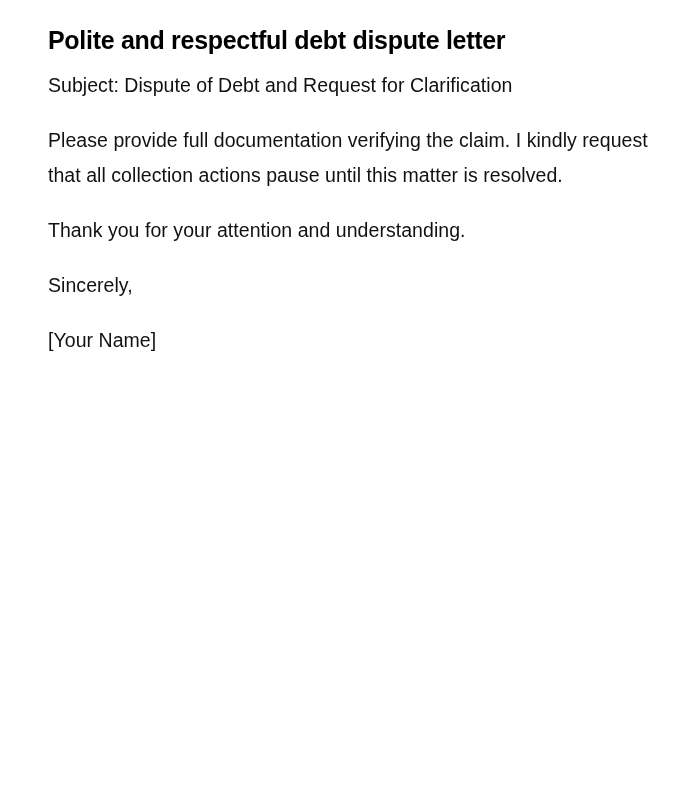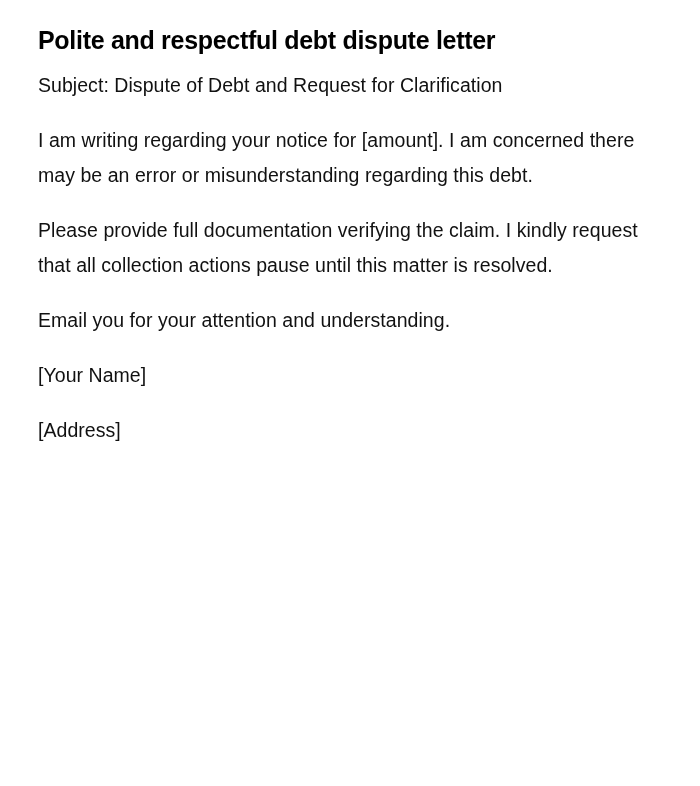--- a/index.html
+++ b/index.html
@@ -9,21 +9,21 @@
     }
     body {
       width: 700px;
       height: 786px;
       overflow: hidden;
       font-family: "Liberation Sans", "DejaVu Sans", sans-serif;
       color: #111111;
     }
     .doc {
       position: relative;
-      padding: 22px 40px 0 38px;
+      padding: 22px 40px 0 48px;
       box-sizing: border-box;
       width: 700px;
     }
     .title {
       font-size: 25px;
       font-weight: bold;
       line-height: 36px;
       margin: 0 0 10px 0;
       letter-spacing: -0.3px;
       color: #000000;
@@ -36,18 +36,17 @@
       color: #111111;
       width: 600px;
     }
   </style>
 </head>
 <body>
 
 <div class="doc">
   <h1 class="title">Polite and respectful debt dispute letter</h1>
   <p class="para">Subject: Dispute of Debt and Request for Clarification</p>
-  <p class="para">I am writing regarding your notice for [amount]. I am concerned there may be an error or misunderstanding regarding this debt.</p>
   <p class="para">Please provide full documentation verifying the claim. I kindly request that all collection actions pause until this matter is resolved.</p>
-  <p class="para">Email you for your attention and understanding.</p>
+  <p class="para">Thank you for your attention and understanding.</p>
+  <p class="para">Sincerely,</p>
   <p class="para">[Your Name]</p>
-  <p class="para">[Address]</p>
 </div>
 
 </body></html>

